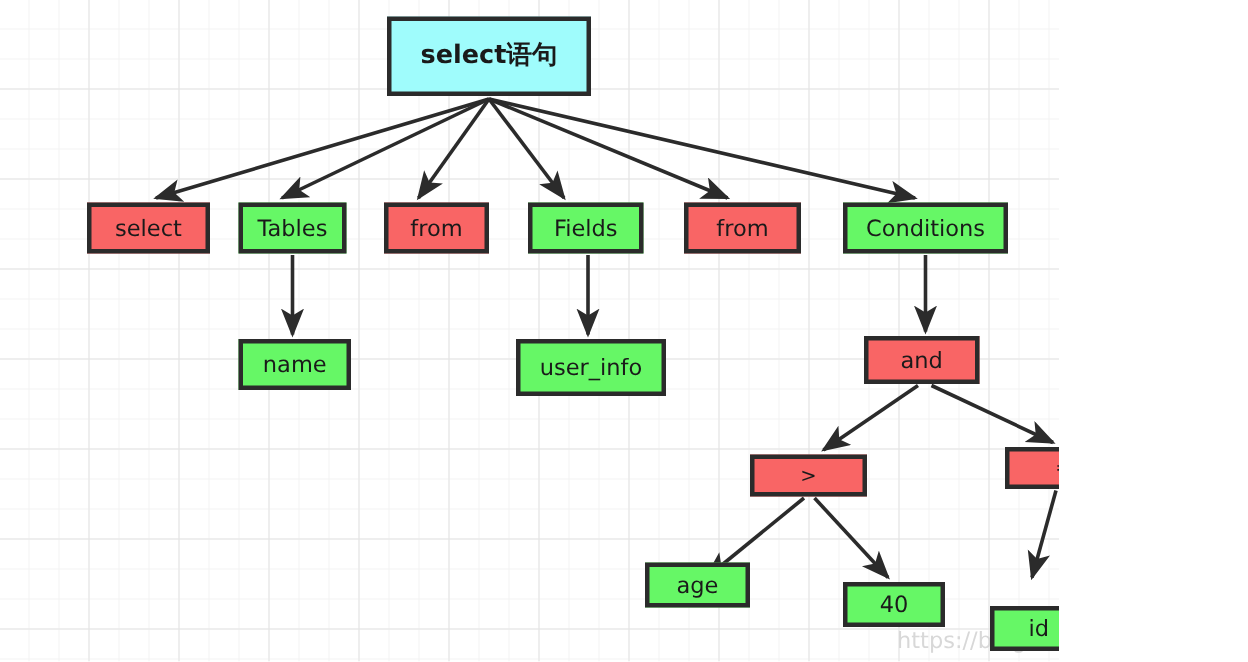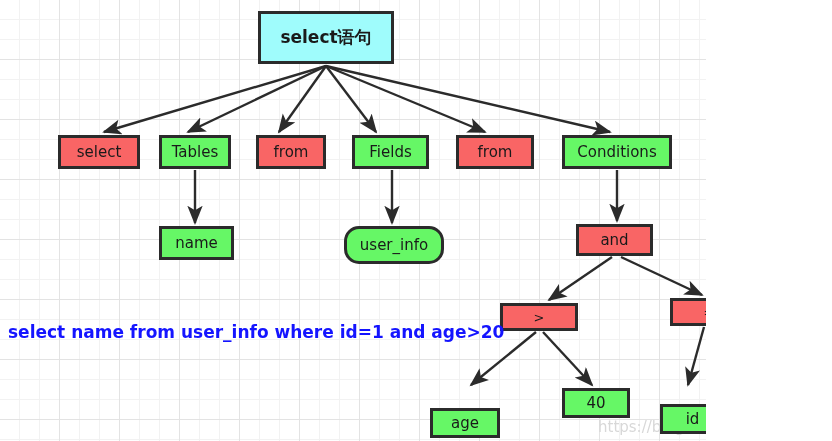--- a/index.html
+++ b/index.html
@@ -105,27 +105,26 @@
 
   <div id="node-layer">
       <div class="node root" style="left: 258px; top: 11px; width: 136px; height: 53px; background: rgb(159, 252, 252); border-color: rgb(43, 43, 43);">select语句</div>
       <div class="node" style="left: 58px; top: 135px; width: 82px; height: 34px; background: rgb(249, 101, 101); border-color: rgb(43, 43, 43); text-align: right;">select</div>
       <div class="node" style="left: 159px; top: 135px; width: 72px; height: 34px; background: rgb(102, 247, 102); border-color: rgb(43, 43, 43);">Tables</div>
       <div class="node" style="left: 256px; top: 135px; width: 70px; height: 34px; background: rgb(249, 101, 101); border-color: rgb(43, 43, 43);">from</div>
       <div class="node" style="left: 352px; top: 135px; width: 77px; height: 34px; background: rgb(102, 247, 102); border-color: rgb(43, 43, 43);">Fields</div>
       <div class="node" style="left: 456px; top: 135px; width: 78px; height: 34px; background: rgb(249, 101, 101); border-color: rgb(43, 43, 43);">from</div>
       <div class="node" style="left: 562px; top: 135px; width: 110px; height: 34px; background: rgb(102, 247, 102); border-color: rgb(43, 43, 43); text-align: center;">Conditions</div>
       <div class="node" style="left: 159px; top: 226px; width: 75px; height: 34px; background: rgb(102, 247, 102); border-color: rgb(43, 43, 43);">name</div>
-      <div class="node" style="left: 344px; top: 226px; width: 100px; height: 38px; background: rgb(102, 247, 102); border-color: rgb(43, 43, 43); border-radius: 15px;">user_info</div>
+      <div class="node" style="left: 344px; top: 226px; width: 100px; height: 38px; background: rgb(102, 247, 102); border-color: rgb(43, 43, 43);">user_info</div>
       <div class="node" style="left: 576px; top: 224px; width: 77px; height: 32px; background: rgb(249, 101, 101); border-color: rgb(43, 43, 43);">and</div>
       <div class="node op" style="left: 500px; top: 303px; width: 78px; height: 28px; background: rgb(249, 101, 101); border-color: rgb(43, 43, 43);">&gt;</div>
       <div class="node op" style="left: 670px; top: 298px; width: 78px; height: 28px; background: rgb(249, 101, 101); border-color: rgb(43, 43, 43);">=</div>
-      <div class="node" style="left: 430px; top: 408px; width: 70px; height: 30px; background: rgb(102, 247, 102); border-color: rgb(43, 43, 43); text-align: center;">age</div>
+      <div class="node" style="left: 430px; top: 375px; width: 70px; height: 30px; background: rgb(102, 247, 102); border-color: rgb(43, 43, 43); text-align: center;">age</div>
       <div class="node" style="left: 562px; top: 388px; width: 68px; height: 30px; background: rgb(102, 247, 102); border-color: rgb(43, 43, 43);">40</div>
       <div class="node" style="left: 660px; top: 388px; width: 65px; height: 30px; background: rgb(102, 247, 102); border-color: rgb(43, 43, 43); margin-top: 16px;">id</div>
       <div class="node" style="left: 770px; top: 388px; width: 62px; height: 30px; background: rgb(102, 247, 102); border-color: rgb(43, 43, 43);">1</div>
     </div>
 
-  <div id="sql-caption">select name from user_info where id=1 and age&gt;20</div>
 
   <div id="watermark">https://blog.csdn.net/weixin_43935927</div>
 
 </div>
 
 </body></html>

